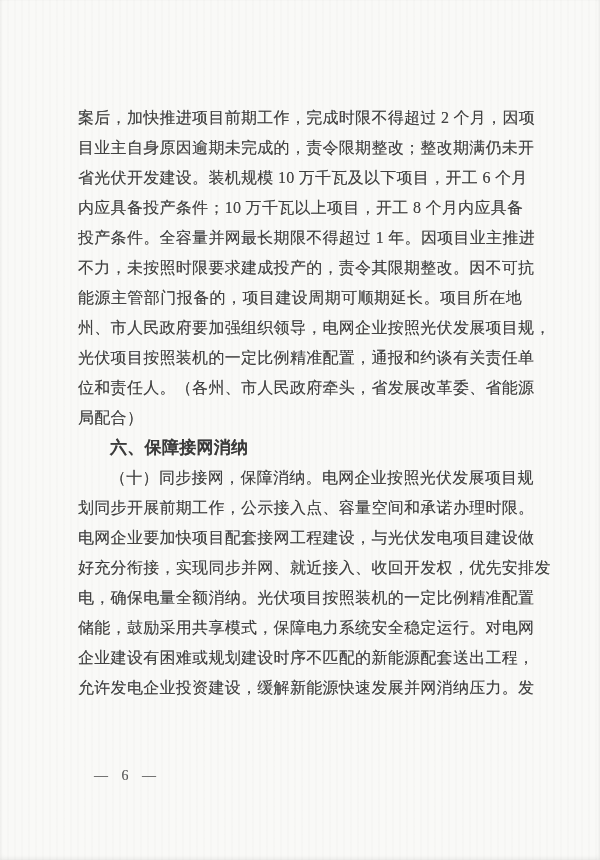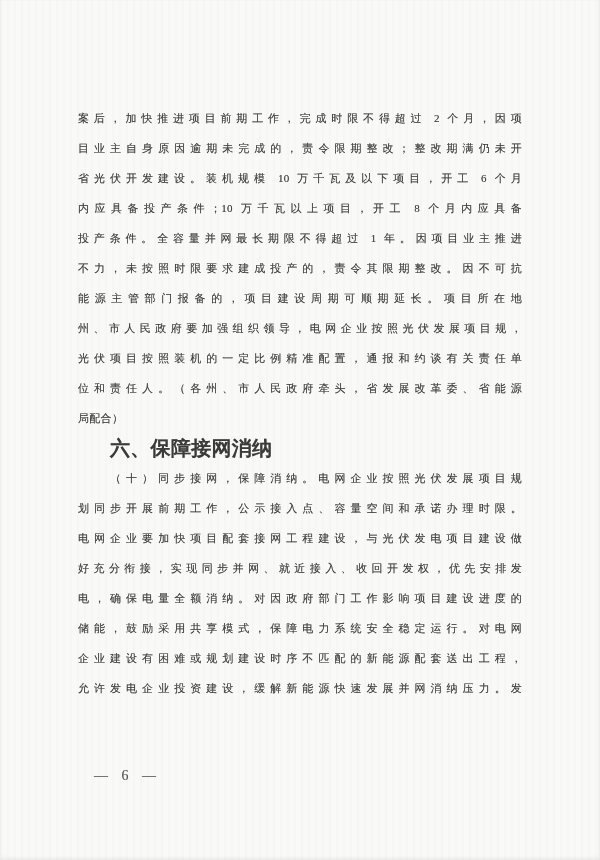--- a/index.html
+++ b/index.html
@@ -25,39 +25,39 @@
   }
   .text-block {
     position: absolute;
     left: 78px;
     top: 103px;
     width: 444px;
   }
   .doc-line {
     height: 30px;
     line-height: 30px;
-    font-size: 11px;
+    font-size: 16px;
     letter-spacing: 0.3px;
     text-align: justify;
     text-align-last: justify;
     white-space: nowrap;
     text-shadow: 0 0 0.5px rgba(70,70,70,0.55);
   }
   .doc-line.para-end {
     text-align-last: left;
   }
   .doc-line.indent {
     text-indent: 32px;
   }
   .doc-line.heading {
     font-family: "Liberation Sans", "DejaVu Sans", sans-serif;
     font-weight: bold;
     text-align-last: left;
     color: #3b3b3b;
-    font-size: 20px;
+    font-size: 17px;
   }
   .page-footer {
     position: absolute;
     left: 94px;
     top: 763px;
     height: 26px;
     line-height: 26px;
     font-size: 14px;
     letter-spacing: 5px;
     color: #5a5a5a;
@@ -78,19 +78,19 @@
     <div class="doc-line">能源主管部门报备的，项目建设周期可顺期延长。项目所在地</div>
     <div class="doc-line">州、市人民政府要加强组织领导，电网企业按照光伏发展项目规，</div>
     <div class="doc-line">光伏项目按照装机的一定比例精准配置，通报和约谈有关责任单</div>
     <div class="doc-line">位和责任人。（各州、市人民政府牵头，省发展改革委、省能源</div>
     <div class="doc-line para-end">局配合）</div>
     <div class="doc-line heading indent">六、保障接网消纳</div>
     <div class="doc-line indent">（十）同步接网，保障消纳。电网企业按照光伏发展项目规</div>
     <div class="doc-line">划同步开展前期工作，公示接入点、容量空间和承诺办理时限。</div>
     <div class="doc-line">电网企业要加快项目配套接网工程建设，与光伏发电项目建设做</div>
     <div class="doc-line">好充分衔接，实现同步并网、就近接入、收回开发权，优先安排发</div>
-    <div class="doc-line">电，确保电量全额消纳。对因政府部门工作影响项目建设进度的</div>
+    <div class="doc-line">电，确保电量全额消纳。光伏项目按照装机的一定比例精准配置</div>
     <div class="doc-line">储能，鼓励采用共享模式，保障电力系统安全稳定运行。对电网</div>
     <div class="doc-line">企业建设有困难或规划建设时序不匹配的新能源配套送出工程，</div>
     <div class="doc-line">允许发电企业投资建设，缓解新能源快速发展并网消纳压力。发</div>
   </div>
   <div class="page-footer">— 6 —</div>
 </div>
 
 </body></html>

